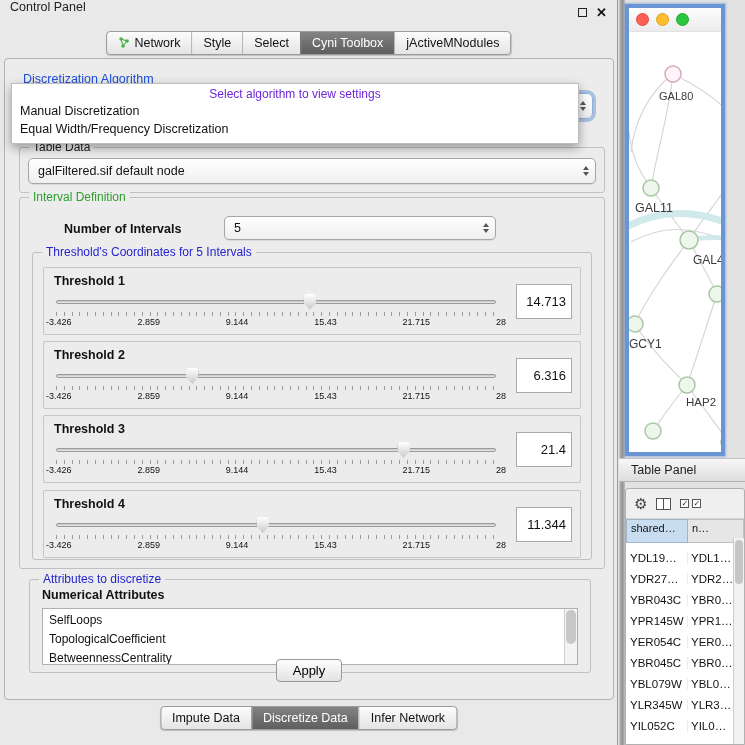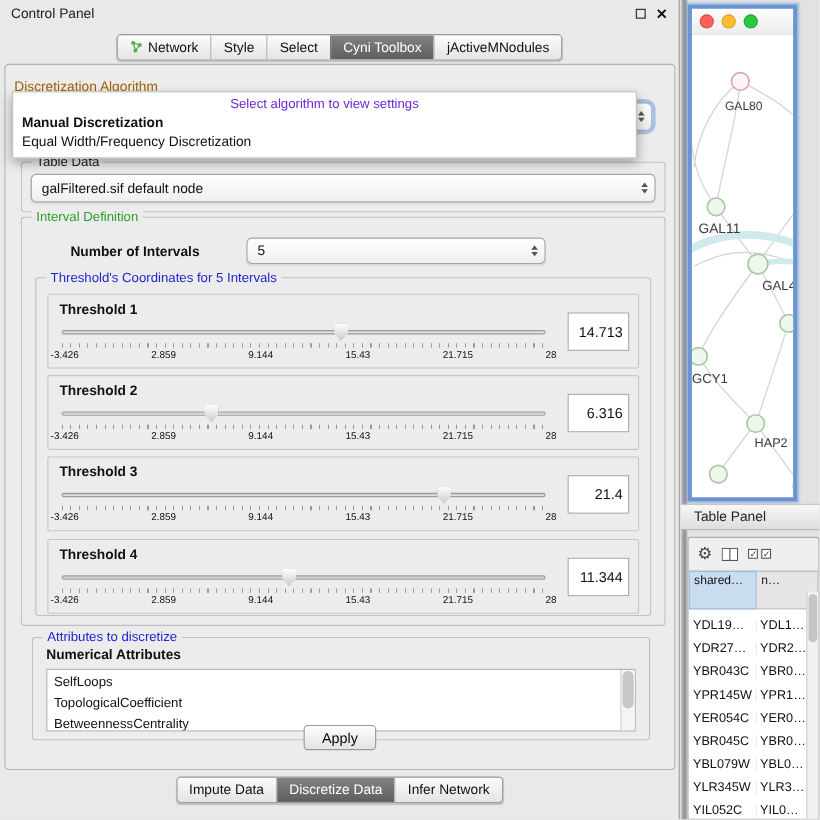--- a/index.html
+++ b/index.html
@@ -1,41 +1,41 @@
 <!DOCTYPE html>
 <html><head>
 <meta charset="utf-8">
 <style>
   *{margin:0;padding:0;box-sizing:border-box}
   html,body{width:745px;height:745px}
   body{position:relative;background:#e2e2e2;font-family:"Liberation Sans",sans-serif;font-size:12px;color:#111;overflow:hidden}
 
   
   .cp{position:absolute;left:0;top:0;width:618px;height:745px;background:#e9e9e9;border-right:1px solid #9c9c9c}
-  .cp-titlebar{position:absolute;left:0;top:0;right:0;height:24px;display:flex;align-items:center;padding:0 10px}
+  .cp-titlebar{position:absolute;left:0;top:0;right:0;height:24px;display:flex;padding:0 10px}
   .cp-title{font-size:12.5px;color:#222}
   .cp-icons{margin-left:auto;display:flex;gap:9px;align-items:center}
   .float-btn{width:9px;height:9px;border:1.5px solid #222;background:transparent}
   .close-btn{font-size:13px;font-weight:bold;color:#111;line-height:1}
 
   .tabbar{position:absolute;display:flex;border:1px solid #9b9b9b;border-radius:4px;overflow:hidden;background:linear-gradient(#fcfcfc,#e4e4e4);box-shadow:0 1px 1px rgba(0,0,0,.18);white-space:nowrap}
   .tabbar.top{top:31px;left:50%;transform:translateX(-50%)}
   .tabbar.bottom{bottom:15px;left:50%;transform:translateX(-50%)}
   .tab{padding:4px 11px;font-size:12.5px;color:#111;border-left:1px solid #b5b5b5;display:flex;align-items:center;gap:5px}
   .tab:first-child{border-left:none}
   .tab.selected{background:linear-gradient(#838383,#5e5e5e);color:#fff;border-left-color:#6a6a6a}
 
   .main-panel{position:absolute;left:4px;top:58px;width:610px;height:642px;background:#ececec;border:1px solid #b3b3b3;border-radius:4px}
 
-  .algo-label{position:absolute;left:8px;top:13px;font-size:12.5px;color:#a16207;z-index:1}
+  .algo-label{position:absolute;left:18px;top:13px;font-size:12.5px;color:#1d4ed8;z-index:1}
   .algo-combo{position:absolute;left:16px;top:34px;width:572px;height:26px;border-radius:6px;background:linear-gradient(#ffffff,#ededed);border:1px solid #8fb0d8;box-shadow:0 0 0 3px rgba(125,163,217,.6);z-index:2}
   .algo-popup{position:absolute;left:6px;top:24px;width:568px;background:#fff;border:1px solid #bdbdbd;box-shadow:0 4px 10px rgba(0,0,0,.35);z-index:10;padding-bottom:5px}
   .popup-hint{text-align:center;color:#6d28d9;font-size:12px;padding:3px 0 1px}
   .popup-item{font-size:12.5px;padding:2px 8px;color:#111}
-  .popup-item.bold{font-weight:bold}
+  .popup-item.bold{font-weight:normal}
 
   .group{border:1px solid #c0c0c0;border-radius:3px;position:absolute}
   .legend{position:absolute;left:9px;top:-8px;background:#ececec;padding:0 4px;font-size:12px;color:#222;white-space:nowrap}
   .legend.green{color:#2e9e2e}
   .legend.blue{color:#2424cf}
 
   .td-group{left:14px;top:88px;width:586px;height:46px}
   .combo{display:flex;align-items:center;background:linear-gradient(#ffffff,#efefef);border:1px solid #a6a6a6;border-radius:5px;padding:0 24px 0 9px;font-size:12.5px;position:absolute;box-shadow:0 1px 1px rgba(0,0,0,.08)}
   .spin{position:absolute;right:6px;top:50%;transform:translateY(-50%);display:flex;flex-direction:column;gap:2px}
   .spin i{display:block;width:0;height:0;border-left:3.5px solid transparent;border-right:3.5px solid transparent}
@@ -78,21 +78,21 @@
   .nw-canvas{position:relative;height:420px;background:#fff}
 
   .tp-header{position:absolute;left:619px;top:458px;width:126px;height:24px;background:linear-gradient(#f7f7f7,#dddddd);border-top:1px solid #c2c2c2;border-bottom:1px solid #b2b2b2;display:flex;align-items:center;padding:0 12px;font-size:12.5px;color:#222}
 
   .table-panel{position:absolute;left:625px;top:488px;width:120px;height:257px;background:#efefef;border:1px solid #b0b0b0;border-radius:3px 3px 0 0;overflow:hidden}
   .tp-toolbar{height:30px;display:flex;align-items:center;gap:9px;padding:0 8px;border-bottom:1px solid #d5d5d5}
   .gear{font-size:15px;color:#444;line-height:1}
   .cb{width:9px;height:9px;border:1px solid #555;background:#fff;font-size:8px;display:flex;align-items:center;justify-content:center;color:#222}
   .cb-pair{display:flex;gap:3px}
   .tp-table{position:relative;background:#fff;height:227px}
-  .tp-hrow{display:flex;height:35px}
+  .tp-hrow{display:flex;height:24px}
   .th1{width:62px;background:#c8ddf0;border:1px solid #9fb6cc;font-size:11px;padding:2px 4px;white-space:nowrap;overflow:hidden}
   .th2{flex:1;background:#e6e6e6;border:1px solid #c0c0c0;border-left:none;font-size:11px;padding:2px 4px;white-space:nowrap;overflow:hidden}
   .trow{display:flex;height:21px;align-items:flex-end}
   .td1{width:62px;padding:0 4px;font-size:11.5px;white-space:nowrap;overflow:hidden;border-right:1px solid #ececec}
   .td2{flex:1;padding:0 3px;font-size:11.5px;white-space:nowrap;overflow:hidden}
   .tp-scroll{position:absolute;right:0;top:19px;bottom:0;width:11px;background:#f1f1f1;border-left:1px solid #ccc}
   .tp-thumb{position:absolute;top:2px;right:1px;width:8px;height:44px;background:#c6c6c6;border-radius:4px}
 
   svg text{font-family:"Liberation Sans",sans-serif}
 </style>

